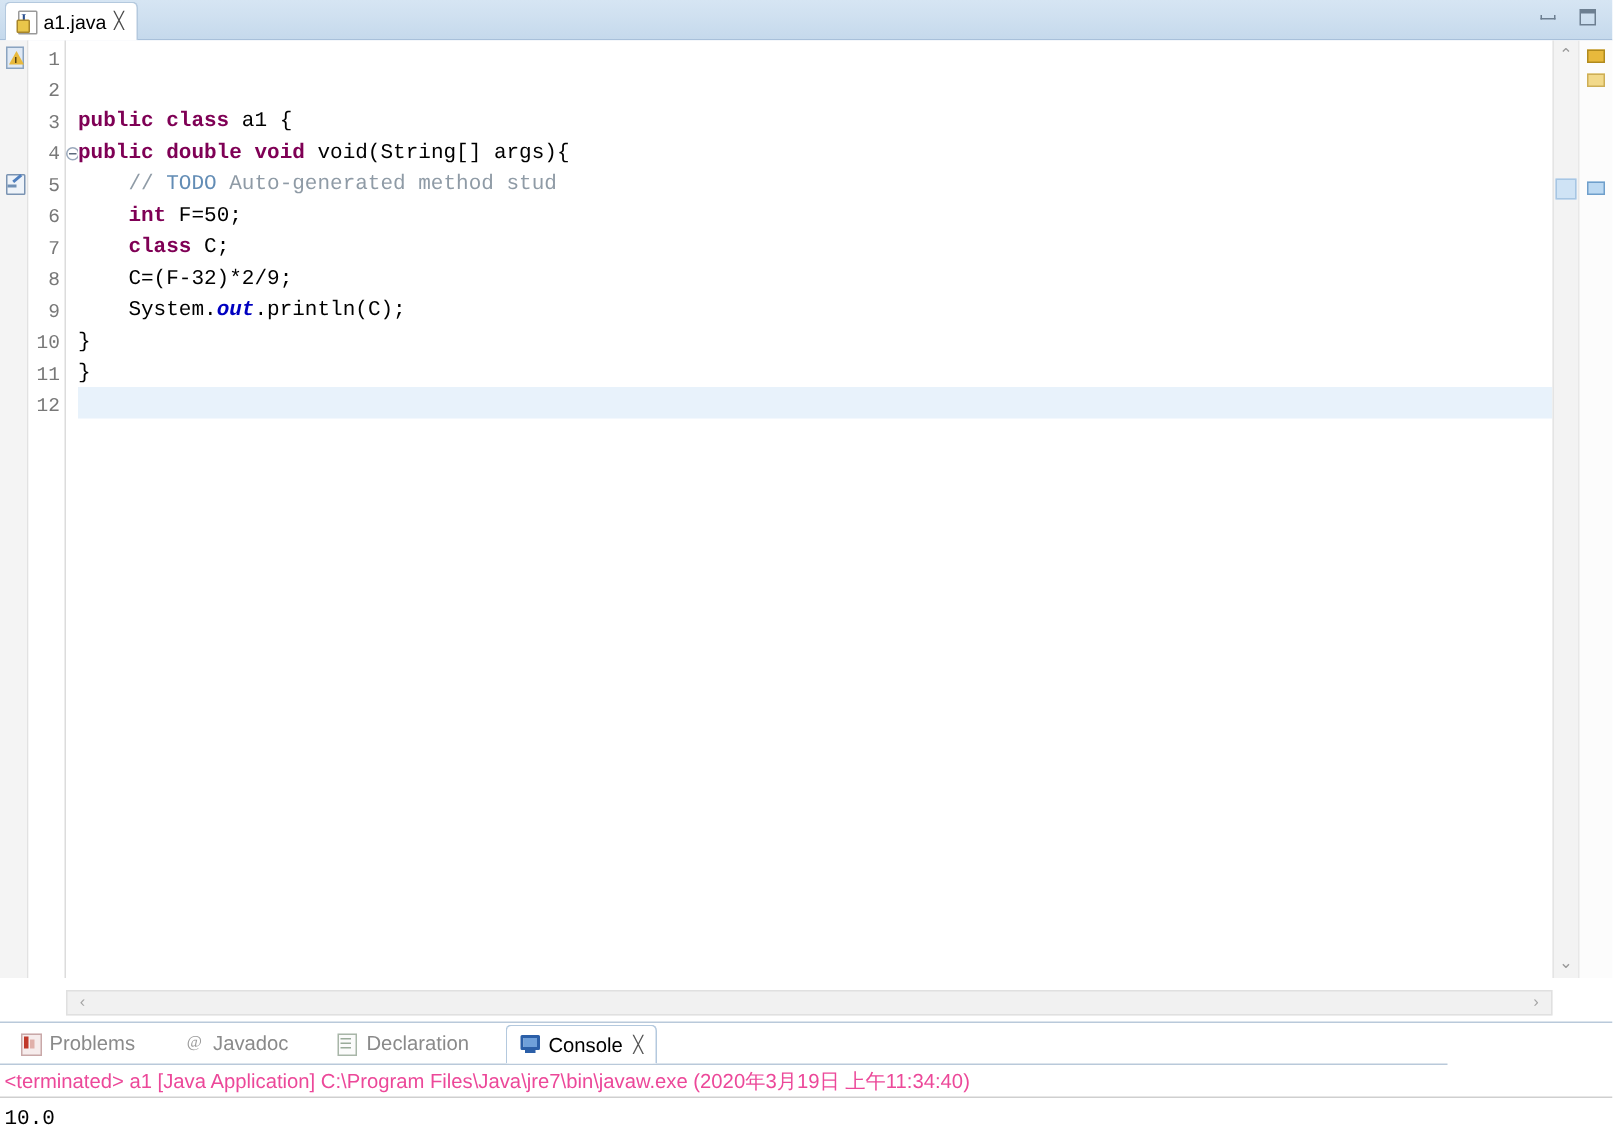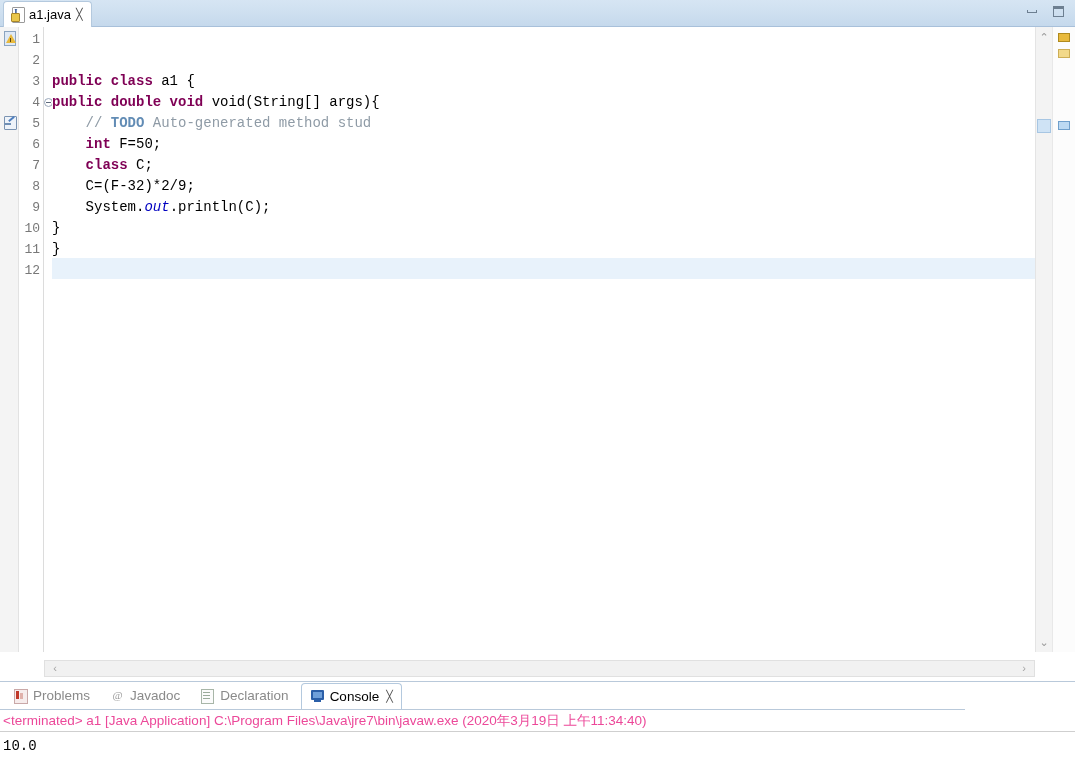--- a/index.html
+++ b/index.html
@@ -252,22 +252,22 @@
     color: #000000;
   }
   .cur-line-hl {
     position: absolute;
     left: 0; width: 983px; height: 21px;
     background: #e8f2fb;
   }
 
   .kw { color: #7f0055; font-weight: bold; }
   .cmt { color: #8f9ba6; }
-  .todo-w { color: #628cb5; font-weight: bold; }
-  .staticfield { color: #0000c0; font-weight: normal; font-style: italic; margin-top: 26px; }
+  .todo-w { color: #628cb5; font-weight: normal; }
+  .staticfield { color: #0000c0; font-weight: bold; font-style: italic; margin-top: 26px; }
   .unused {
     text-decoration: underline wavy #e8b93c;
     text-decoration-skip-ink: none;
   }
 
   
   .v-scroll {
     position: absolute;
     right: 23px; top: 0;
     width: 17px; height: 625px;
@@ -348,21 +348,21 @@
   .view-tabbar {
     position: absolute;
     left: 0; top: 0;
     width: 965px;
     height: 28px;
     background: #ffffff;
     border-bottom: 1px solid #b9c9da;
     box-sizing: border-box;
     display: flex;
     padding-left: 5px;
-    gap: 4px;
+    gap: 16px;
   }
   .view-tab {
     height: 26px;
     display: flex;
     align-items: center;
     gap: 5px;
     padding: 0 8px;
     font-size: 13.5px;
     color: #8a8a8a;
     box-sizing: border-box;

